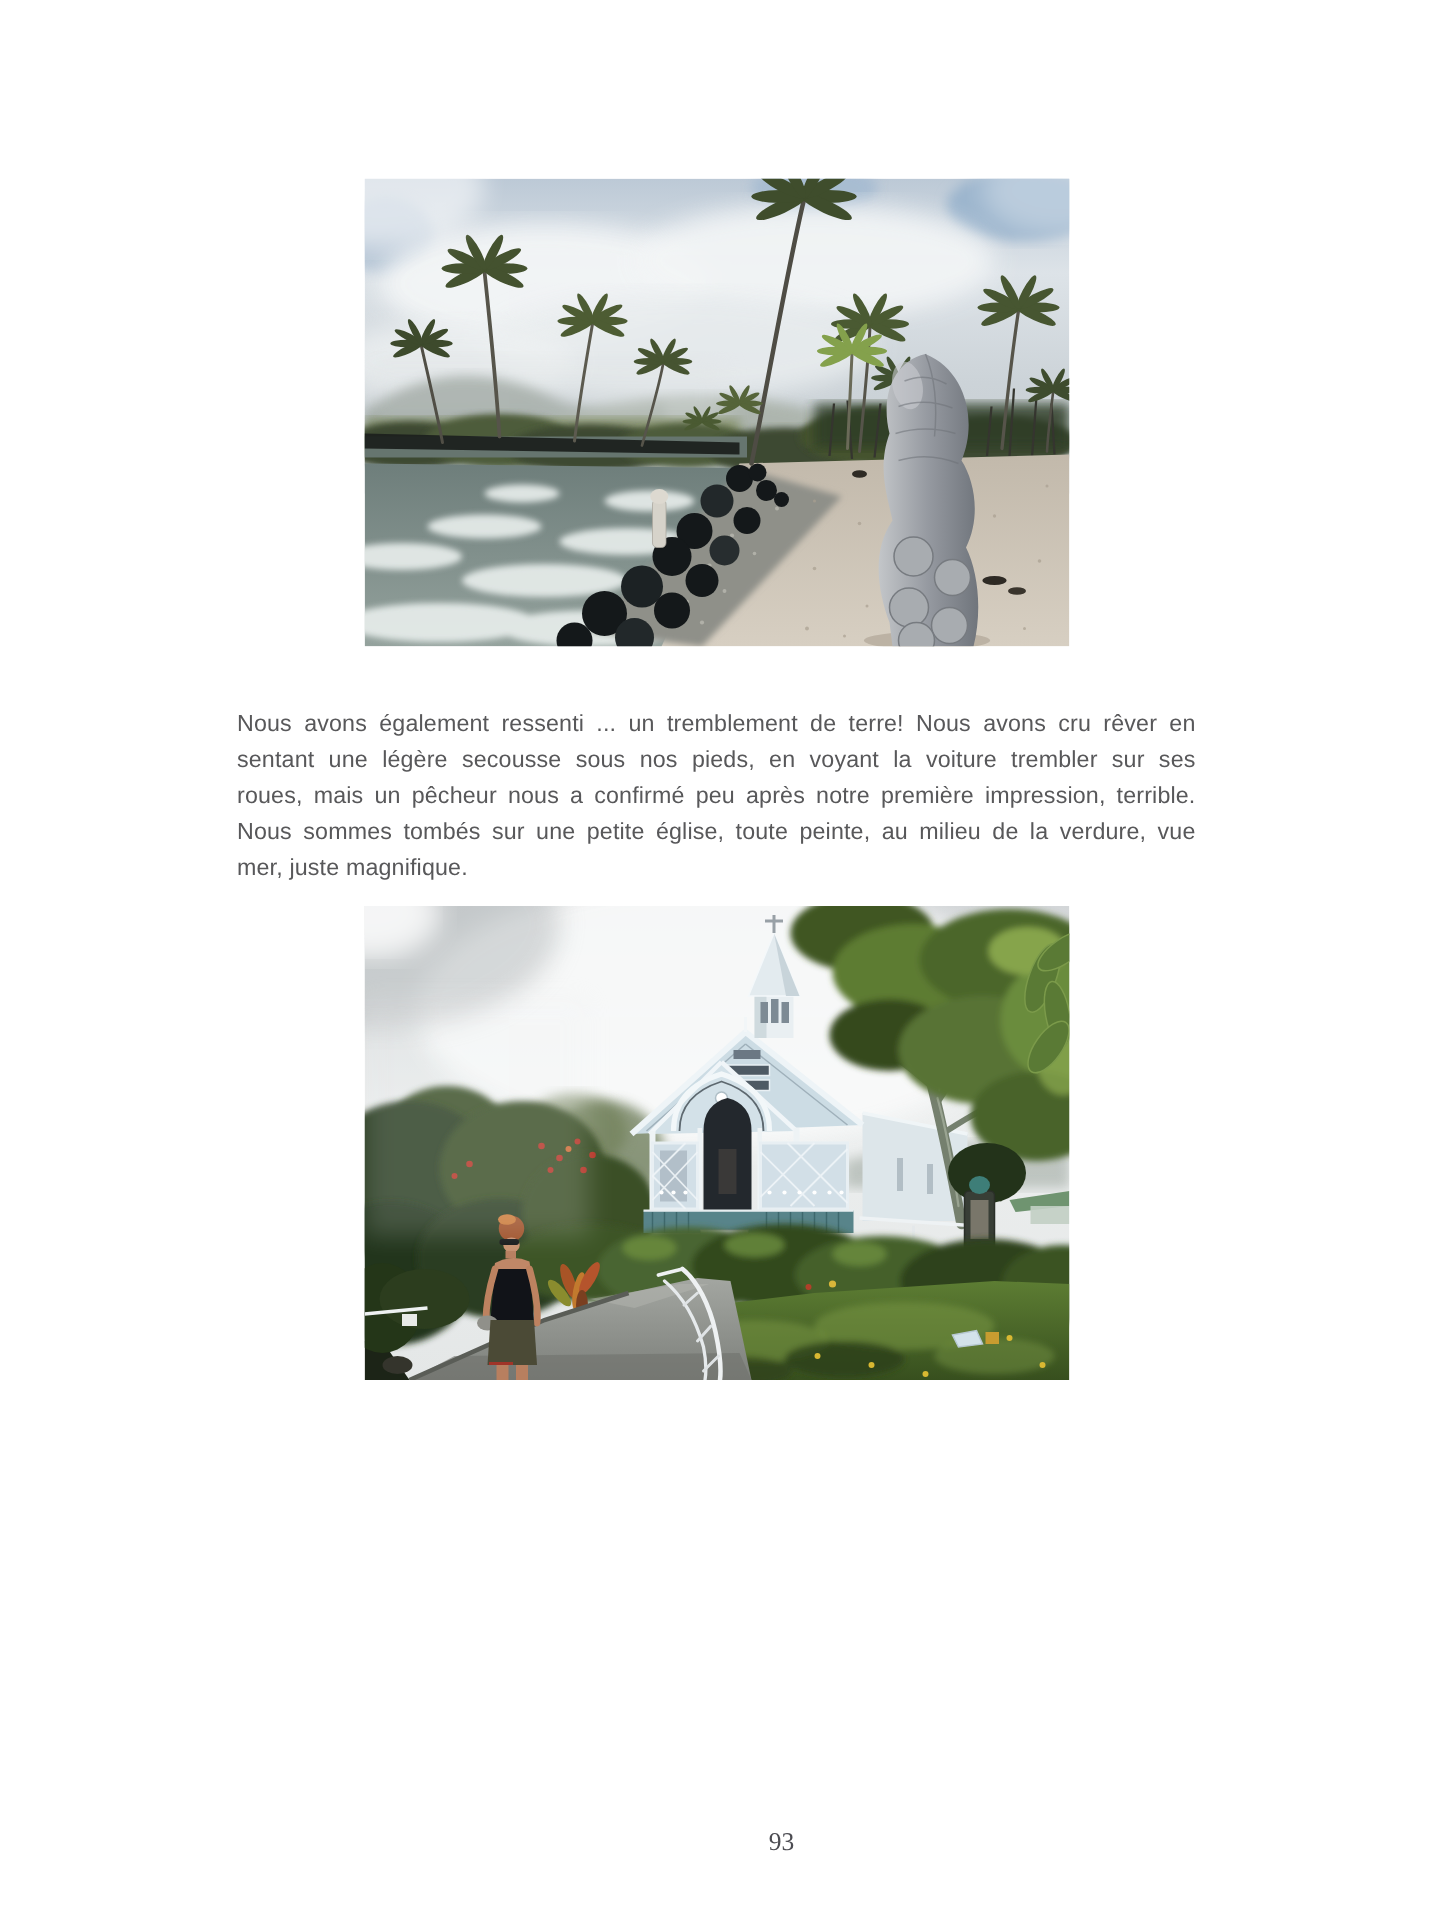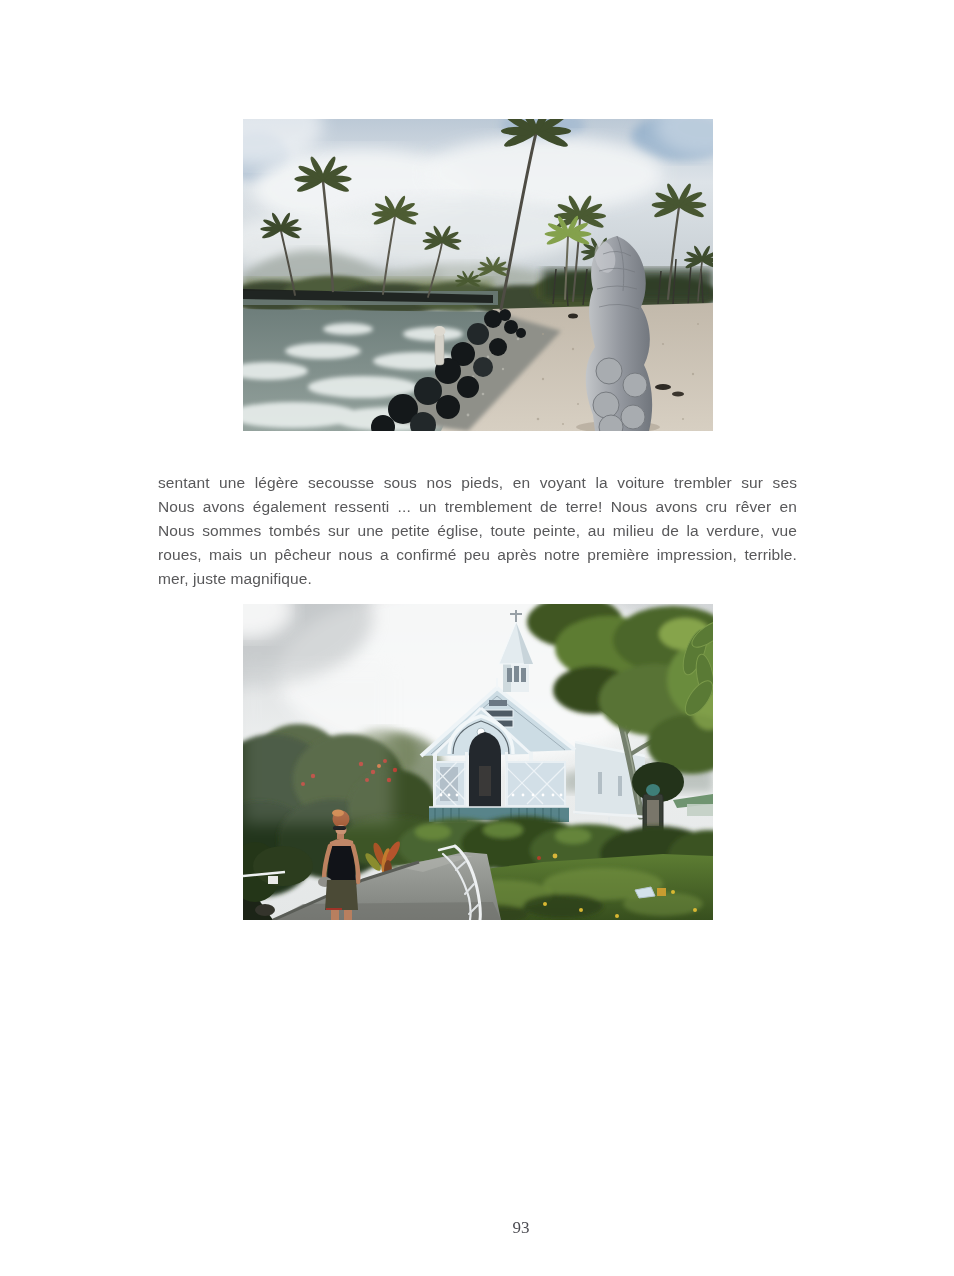--- a/index.html
+++ b/index.html
@@ -232,24 +232,24 @@
     </g>
 
     <g>
       <ellipse cx="10" cy="6" rx="70" ry="40" fill="#ffffff" opacity="0.55" filter="url(#p1b8)"></ellipse>
       <ellipse cx="462" cy="8" rx="50" ry="30" fill="#ffffff" opacity="0.3" filter="url(#p1b8)"></ellipse>
     </g>
   </svg>
 </figure>
 
 <div class="body-text">
+  <div class="jline">Nous avons également ressenti ... un tremblement de terre! Nous avons cru rêver en</div>
   <div class="jline">sentant une légère secousse sous nos pieds, en voyant la voiture trembler sur ses</div>
-  <div class="jline">Nous avons également ressenti ... un tremblement de terre! Nous avons cru rêver en</div>
+  <div class="jline">roues, mais un pêcheur nous a confirmé peu après notre première impression, terrible.</div>
   <div class="jline">Nous sommes tombés sur une petite église, toute peinte, au milieu de la verdure, vue</div>
-  <div class="jline">roues, mais un pêcheur nous a confirmé peu après notre première impression, terrible.</div>
   <div class="jline last">mer, juste magnifique.</div>
 </div>
 
 <figure class="photo" id="photo-church">
   <svg viewBox="0 0 470 316" preserveAspectRatio="none">
     <defs>
       <linearGradient id="p2sky" x1="0" y1="0" x2="0" y2="1">
         <stop offset="0" stop-color="#d3d6d8"></stop>
           <stop offset="0.45" stop-color="#eceeee"></stop>
           <stop offset="1" stop-color="#e4e7e7"></stop>

